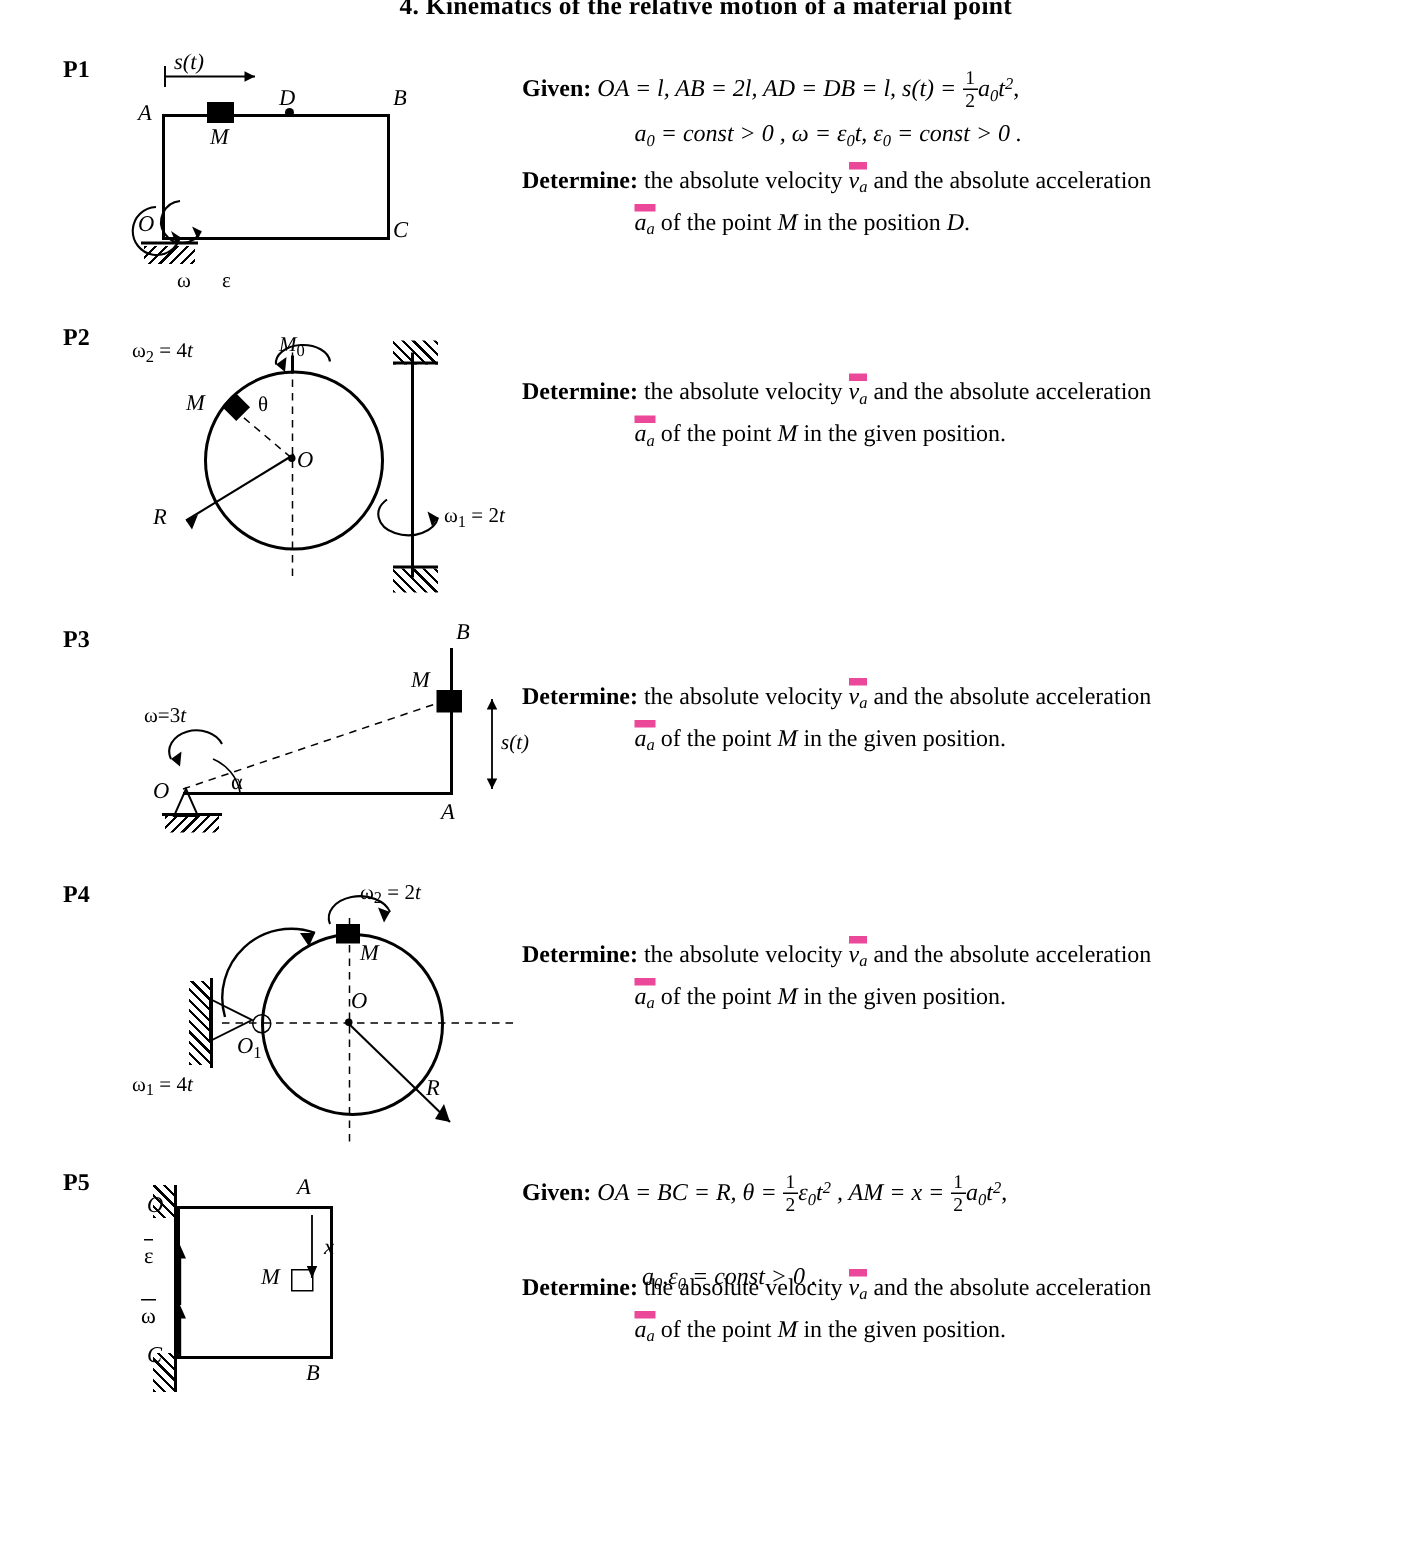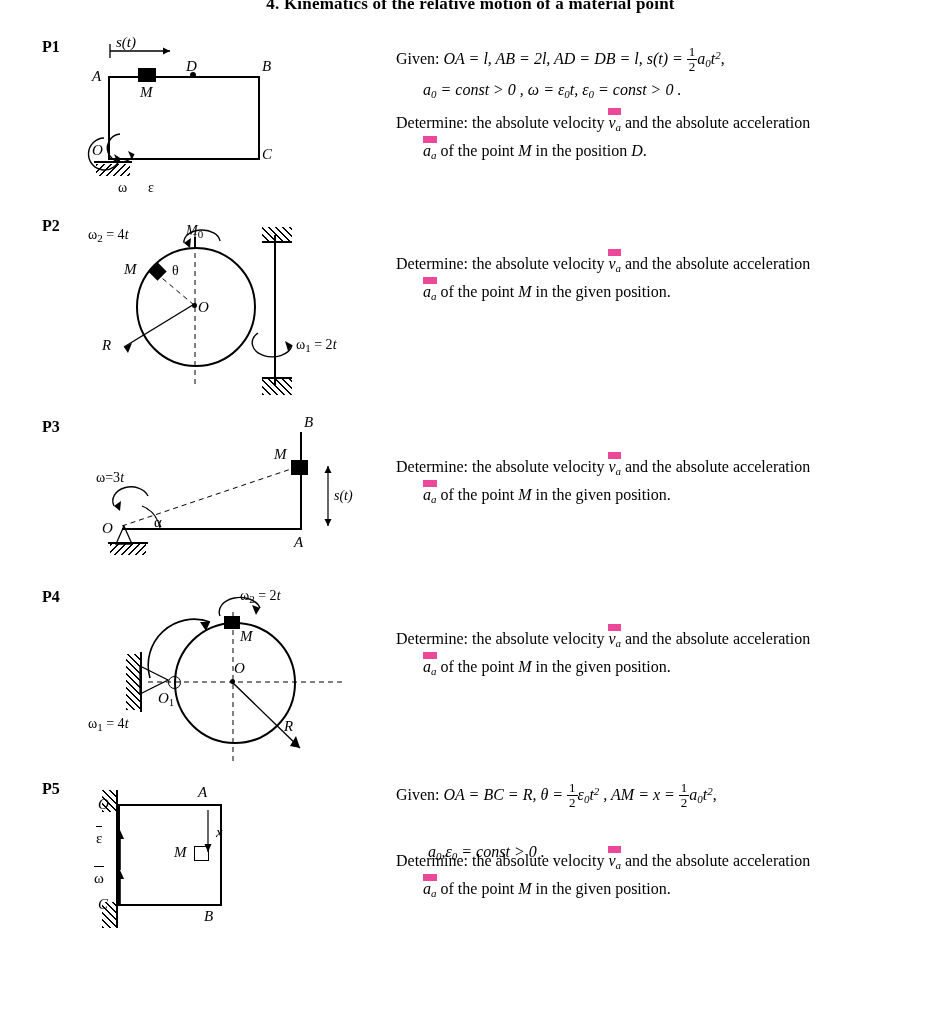--- a/index.html
+++ b/index.html
@@ -22,27 +22,27 @@
   }
 
   .prob{position:absolute;left:0;width:941px;}
   .tag{
     position:absolute;left:42px;
     font-weight:bold;font-size:16px;
     font-family:"Liberation Serif", serif;
   }
   .fig{position:absolute;}
   .txt{position:absolute;font-size:16px;line-height:1.45;}
-  .lbl{font-weight:normal;margin-left:48px;}
+  .lbl{font-weight:bold;}
   i{font-style:italic;}
   sub{font-size:11px;vertical-align:-3px;}
   sup{font-size:11px;vertical-align:5px;}
 
   
-  .vec{display:inline-block;border-top:7px solid #ec4899;padding-top:0px;line-height:1.05;font-style:italic;}
+  .vec{display:inline-block;border-top:5px solid #ec4899;padding-top:0px;line-height:1.05;font-style:italic;}
 
   
   .frac{display:inline-block;vertical-align:middle;text-align:center;font-size:13px;line-height:1.05;position:relative;top:-1px;}
   .frac .num{display:block;padding:0 2px;}
   .frac .den{display:block;border-top:1px solid #000;padding:0 2px;}
 
   
   .ln{position:absolute;background:#000;}
   .hline{height:2px;}
   .vline{width:2px;}

